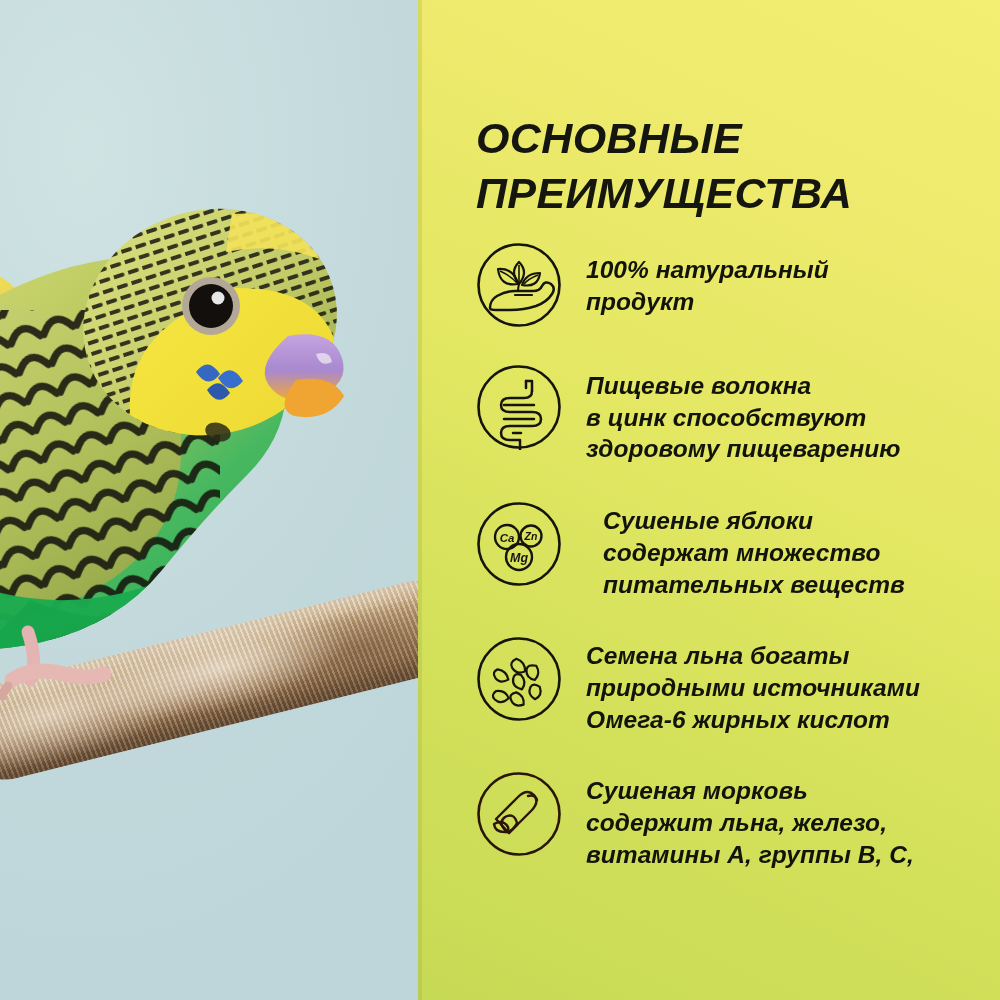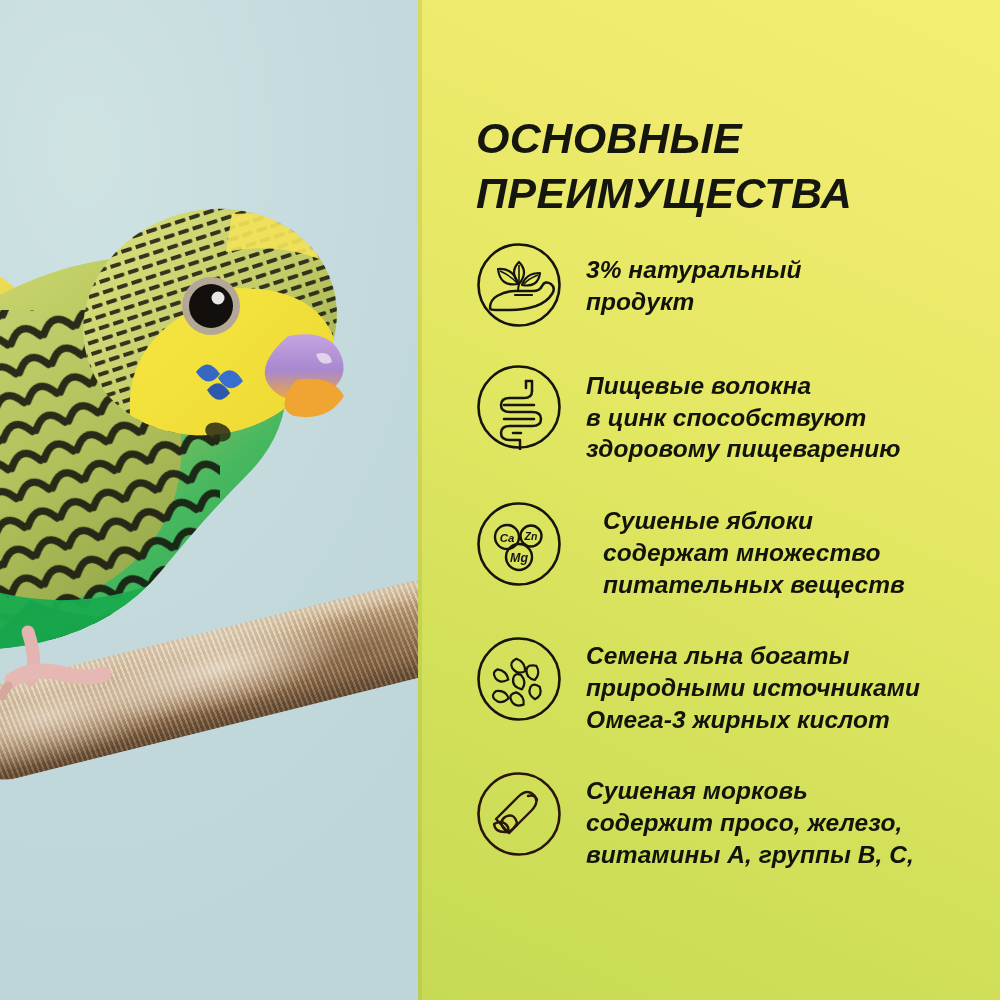--- a/index.html
+++ b/index.html
@@ -214,21 +214,21 @@
 
             <path d="M64 31 q-14 0 -18 12 q16 3 18 -12 Z" fill="none" stroke="#15150d" stroke-width="2.2" stroke-linejoin="round"></path>
             <path d="M62 33 q-10 4 -14 9" stroke="#15150d" stroke-width="1.5" fill="none"></path>
 
             <path d="M43 42 q-1 4 -1 8" stroke="#15150d" stroke-width="2"></path>
 
             <path d="M14 66 q0 -8 7 -12 q9 -5 18 -5 h18 q7 0 9 -5 q3 -6 9 -2 q5 4 1 10 q-5 8 -16 12 q-12 4 -26 4 h-14 q-6 0 -6 -2 Z" fill="none" stroke="#15150d" stroke-width="2.5" stroke-linejoin="round"></path>
             <path d="M39 53 h17" stroke="#15150d" stroke-width="2.2" stroke-linecap="round"></path>
           </svg>
         </div>
-        <div class="feature-text">3% натуральный
+        <div class="feature-text">100% натуральный
 продукт</div>
       </div>
 
       <div class="feature f2">
         <div class="icon-wrap">
           <svg viewBox="0 0 86 86" aria-hidden="true">
             <circle cx="43" cy="43" r="40.5" fill="none" stroke="#15150d" stroke-width="2.6"></circle>
             <g fill="none" stroke="#15150d" stroke-width="2.5" stroke-linecap="round" stroke-linejoin="round">
               <path d="M50 17 h6 a0 0 0 0 1 0 0 v10"></path>
               <path d="M56 27 q0 7 -8 7 h-14 q-9 0 -9 7 q0 7 9 7 h22 q9 0 9 7 q0 7 -9 7 h-22 q-9 0 -9 7 q0 7 9 7 h10 v12"></path>
@@ -271,40 +271,40 @@
               <path d="M22 33 q9 2 10 11 q-9 4 -13 -3 q-3 -6 3 -8 Z" transform="rotate(-4 27 39)"></path>
               <path d="M41 40 q9 3 8 12 q-10 3 -13 -5 q-2 -6 5 -7 Z" transform="rotate(30 45 47)"></path>
               <path d="M60 51 q7 6 2 13 q-9 0 -10 -8 q0 -6 8 -5 Z" transform="rotate(30 62 58)"></path>
               <path d="M23 53 q9 3 8 12 q-10 3 -13 -5 q-2 -6 5 -7 Z" transform="rotate(-26 26 60)"></path>
               <path d="M41 56 q8 4 6 13 q-10 2 -12 -6 q-2 -6 6 -7 Z" transform="rotate(-6 44 63)"></path>
             </g>
           </svg>
         </div>
         <div class="feature-text">Семена льна богаты
 природными источниками
-Омега-3 жирных кислот</div>
+Омега-6 жирных кислот</div>
       </div>
 
       <div class="feature f5">
         <div class="icon-wrap">
           <svg viewBox="0 0 86 86" aria-hidden="true">
             <circle cx="43" cy="43" r="40.5" fill="none" stroke="#2a1608" stroke-width="2.6"></circle>
             <g fill="none" stroke="#2a1608" stroke-width="2.4" stroke-linejoin="round" stroke-linecap="round">
 
               <path d="M33 62 l22 -22 q9 -9 3 -16 q-7 -7 -16 2 l-22 22 Z"></path>
               <path d="M41 54 l-8 8"></path>
 
               <path d="M52 25 q7 -2 9 4"></path>
 
               <path d="M31 61 q-10 -9 -2 -15 q9 -5 12 6 q-4 8 -10 9 Z"></path>
               <path d="M31 61 q-12 1 -13 -8 q9 -5 14 3 q1 4 -1 5 Z"></path>
             </g>
           </svg>
         </div>
         <div class="feature-text">Сушеная морковь
-содержит просо, железо,
+содержит льна, железо,
 витамины А, группы В, С,</div>
       </div>
 
     </div>
   </div>
 
 </div>
 
 </body></html>

